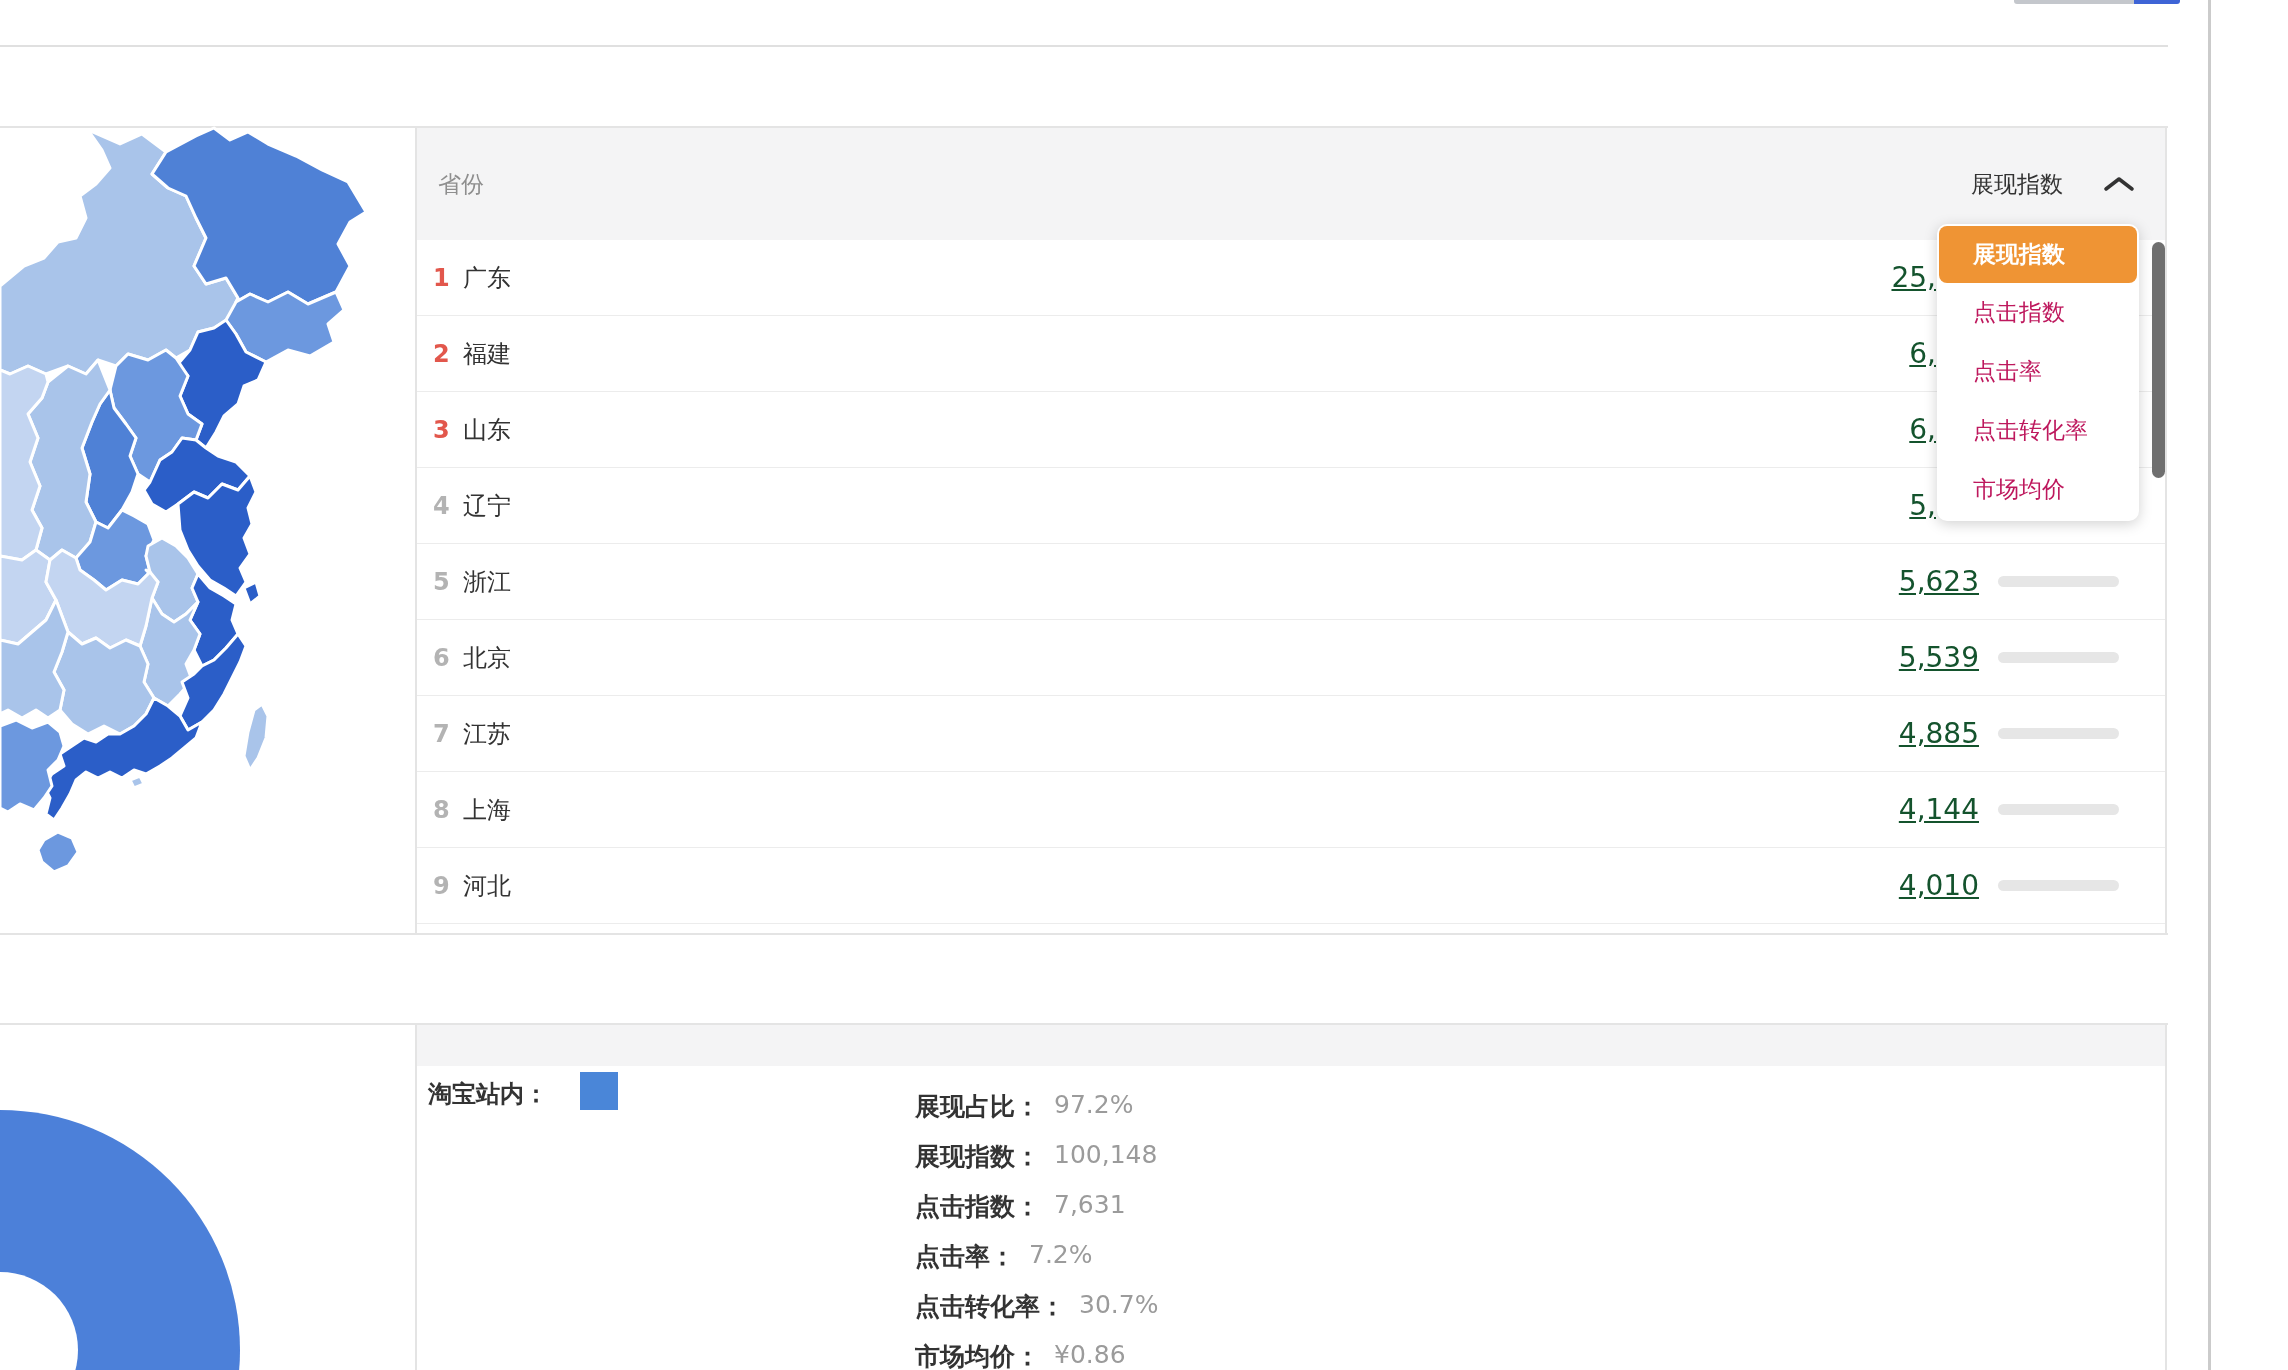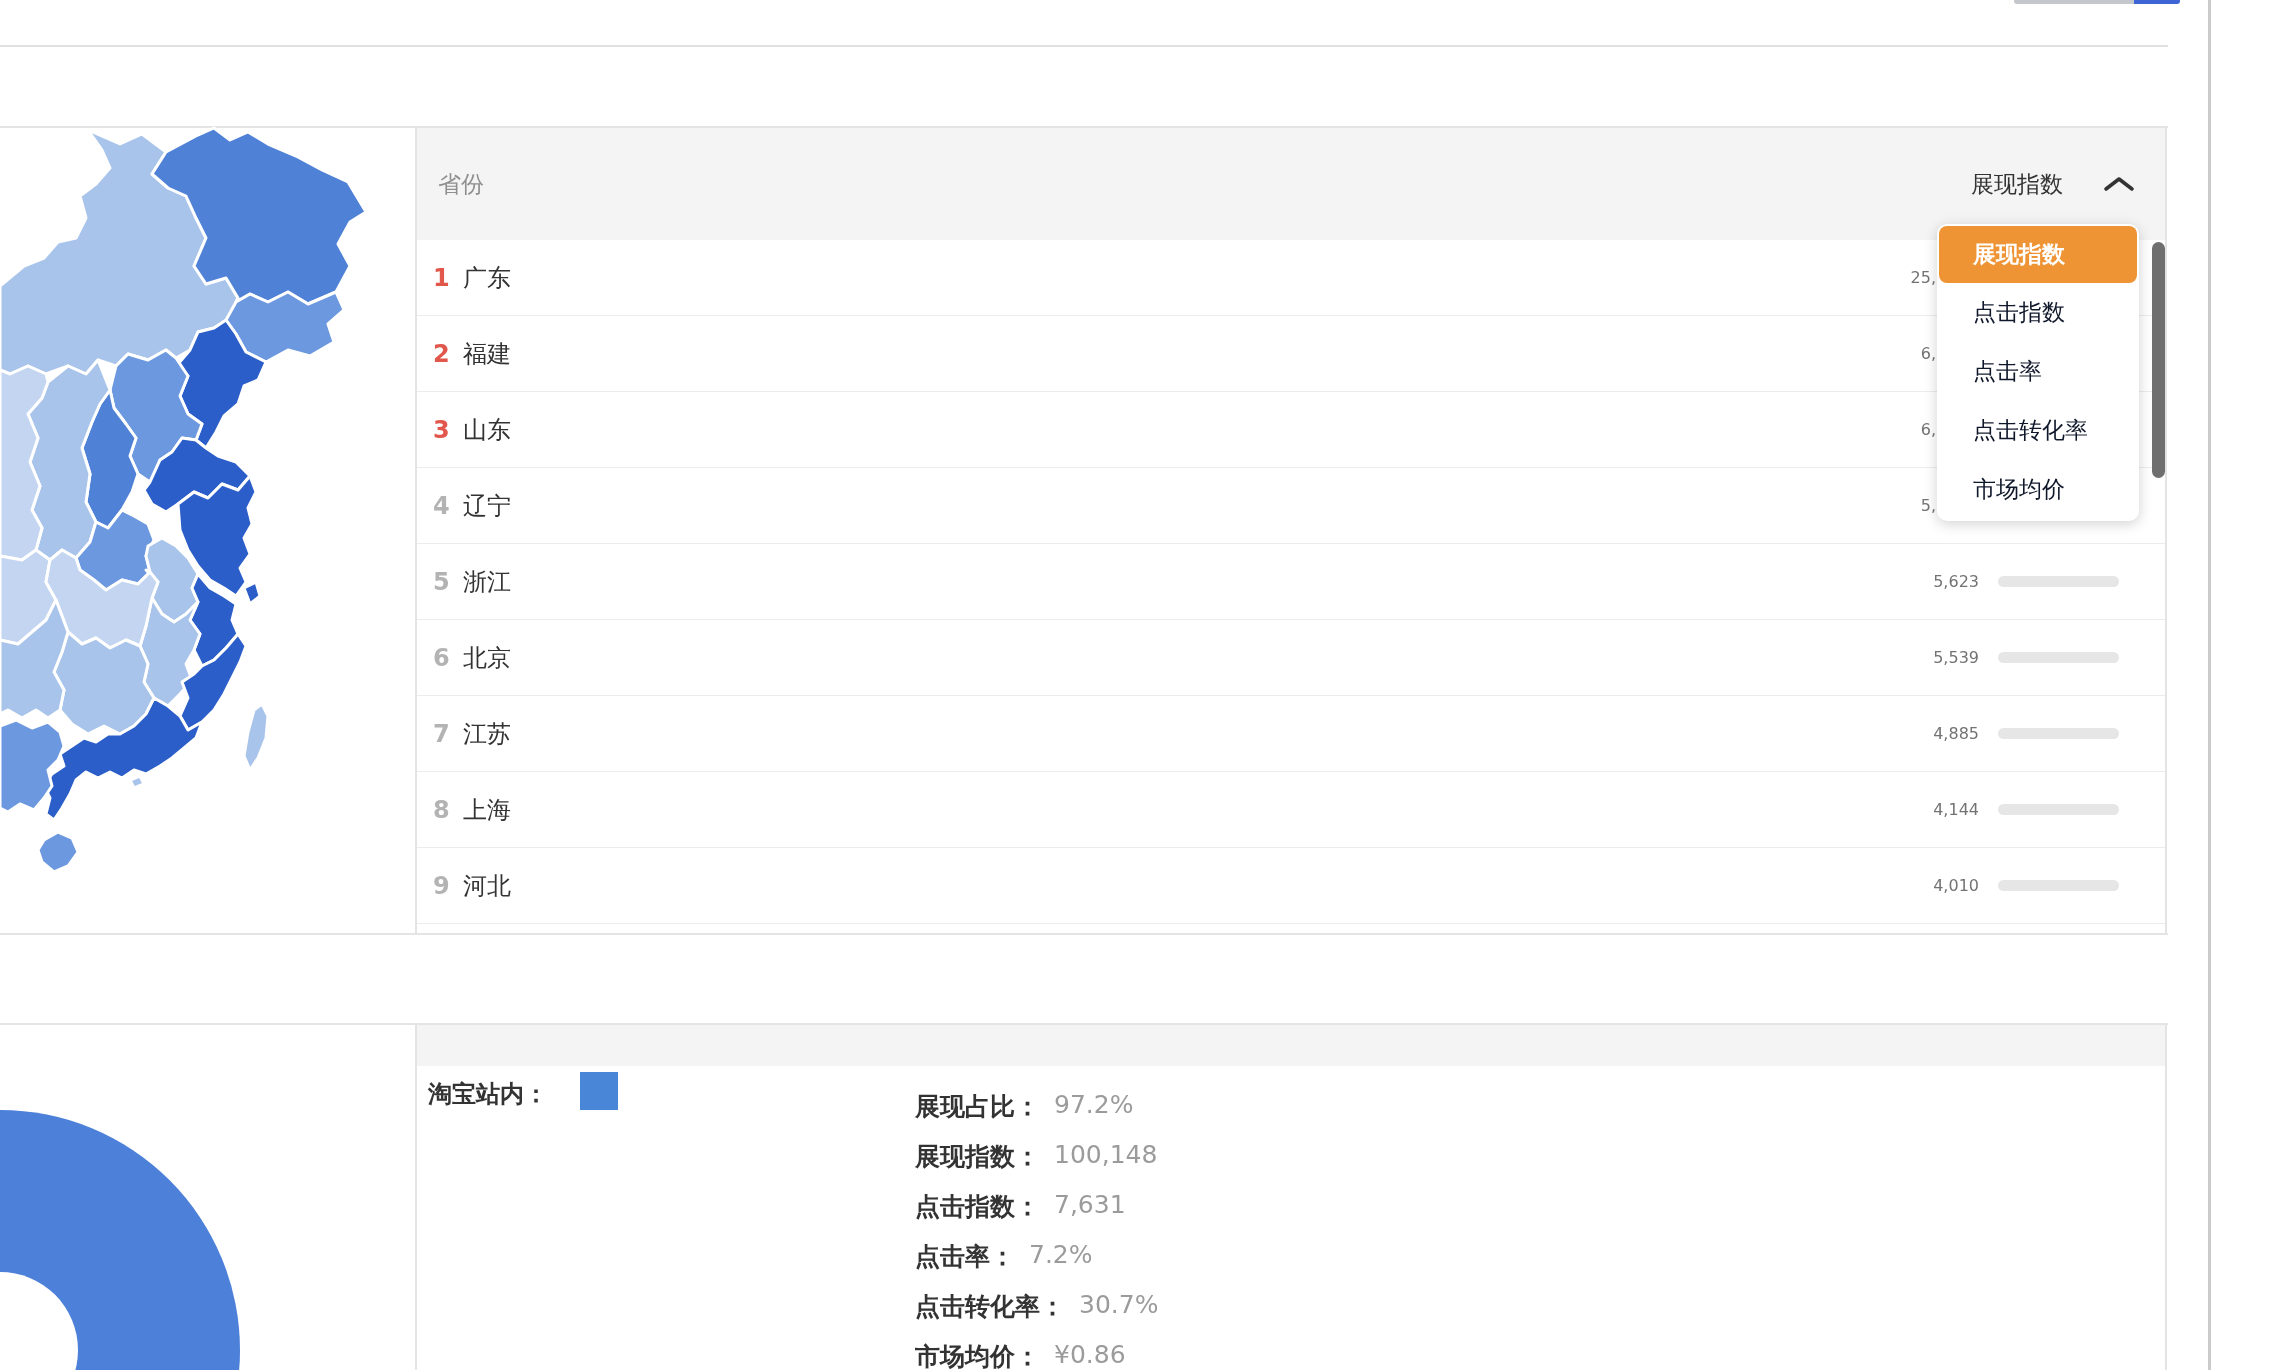--- a/index.html
+++ b/index.html
@@ -29,30 +29,30 @@
                  font-size:23px; color:#8e8e8e; }
   #metric-toggle { right:153px; top:128px; height:112px; display:flex; align-items:center; gap:40px; cursor:pointer; }
   #metric-label { font-size:23px; color:#333; }
 
   #rows { left:417px; top:240px; width:1748px; }
   .row { height:76px; display:flex; align-items:center; padding:0 46px 0 16px;
          border-bottom:1px solid #ececec; background:#fff; }
   .rank { width:30px; font-size:24px; font-weight:bold; color:#b3b3b3; }
   .rank.hot { color:#e2574c; }
   .prov { font-size:24px; color:#333; }
-  .val { margin-left:auto; font-size:16px; color:#737373; }
+  .val { margin-left:auto; font-size:28px; color:#14532d;text-decoration:underline; }
   .val.clipped { margin-right:183px; }
   .bar { width:121px; height:11px; background:#e6e6e6; border-radius:6px; margin-left:19px; overflow:hidden; }
   .bar-fill { height:11px; background:#ee9a41; border-radius:6px; }
 
   
   #metric-dropdown { left:1937px; top:224px; width:202px; background:#fff; border-radius:10px;
                      box-shadow:0 3px 14px rgba(0,0,0,.18); padding:2px; z-index:6; }
   .dd-item { height:59px; display:flex; align-items:center; padding-left:34px;
-             font-size:23px; color:#0f172a; border-radius:8px; cursor:pointer; }
+             font-size:23px; color:#be185d; border-radius:8px; cursor:pointer; }
   .dd-item.selected { background:#ef9434; color:#fff; font-weight:bold; height:57px; }
 
   #list-scrollthumb { left:2152px; top:242px; width:13px; height:236px; background:#6f6f6f;
                       border-radius:7px; z-index:5; }
 
   
   #card2-top { left:0; top:1023px; width:2168px; }
   #card2-right { left:2165px; top:1025px; height:345px; }
   #card2-divider { left:415px; top:1025px; height:345px; }
   #card2-band { left:417px; top:1025px; width:1748px; height:41px; }

